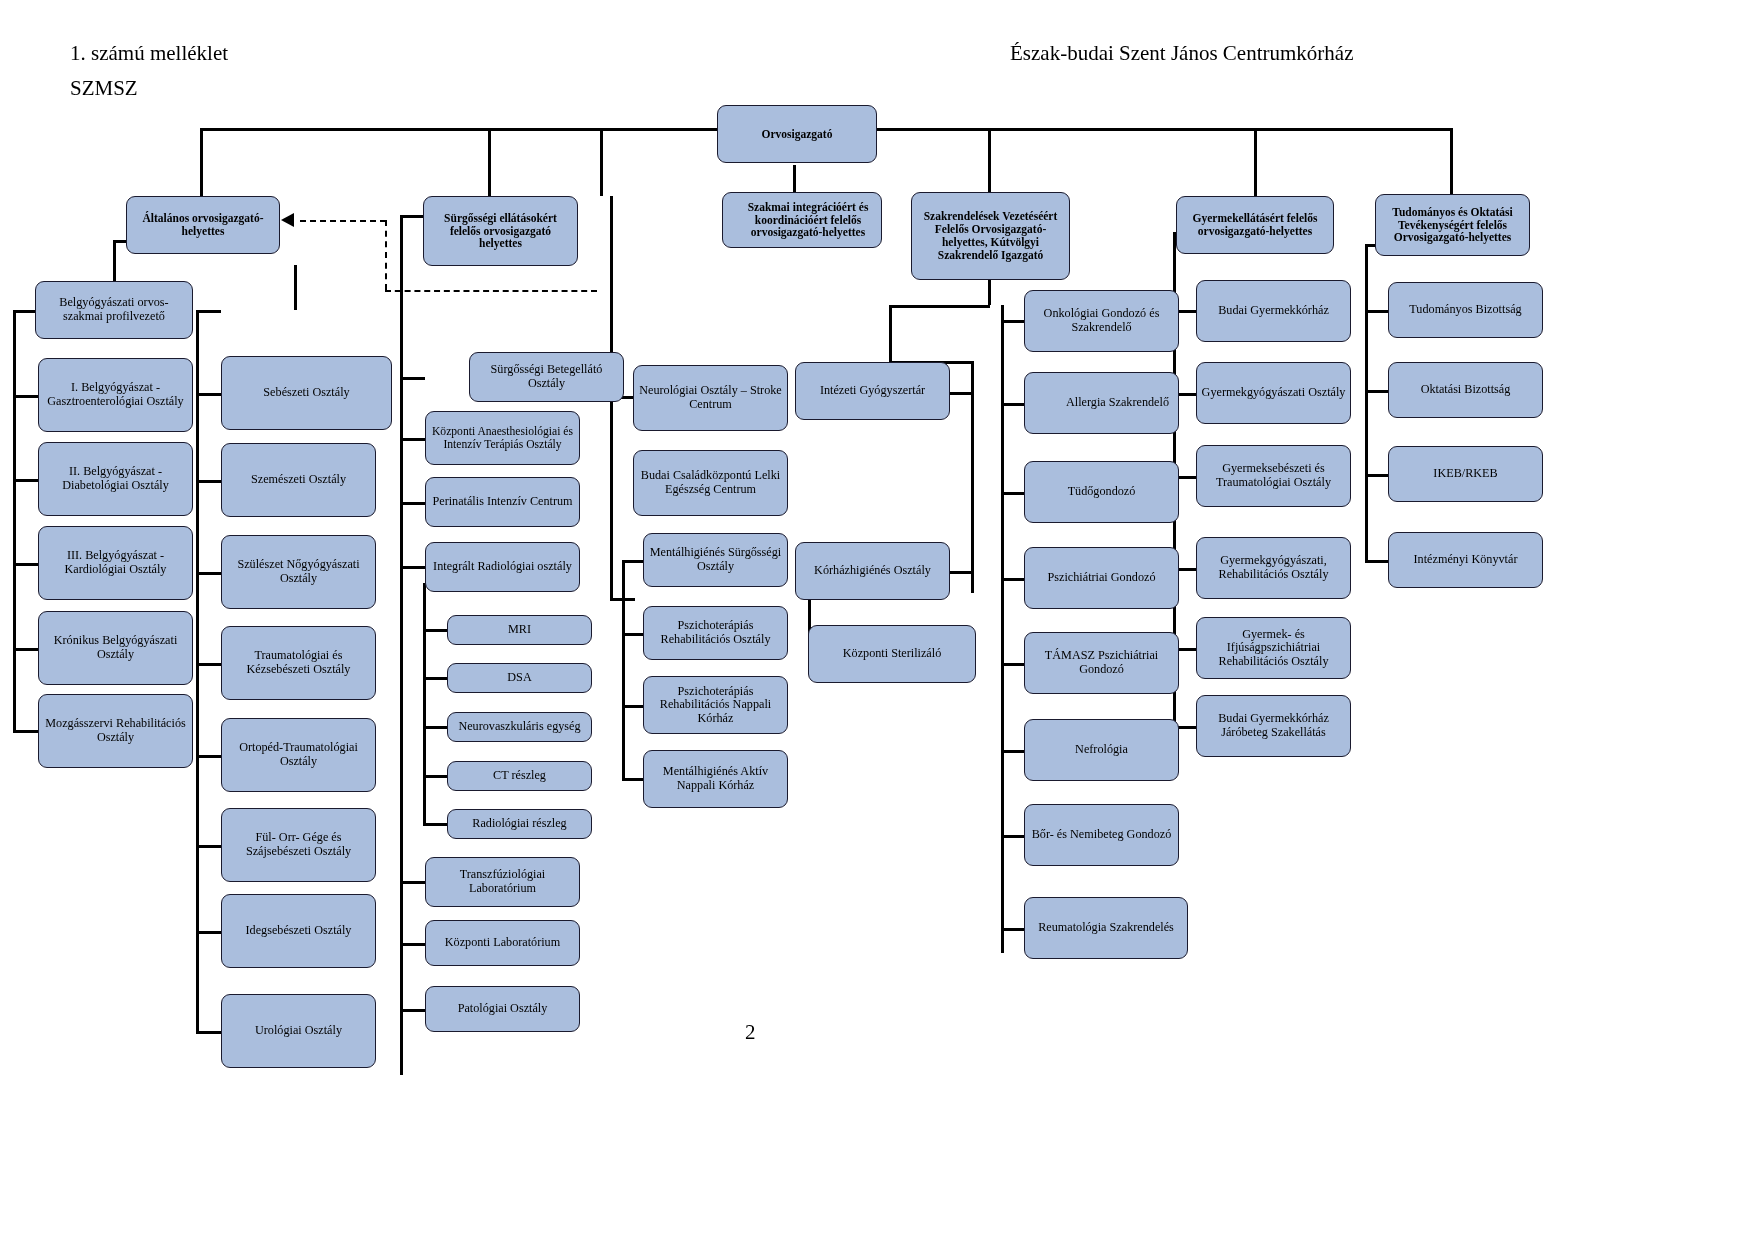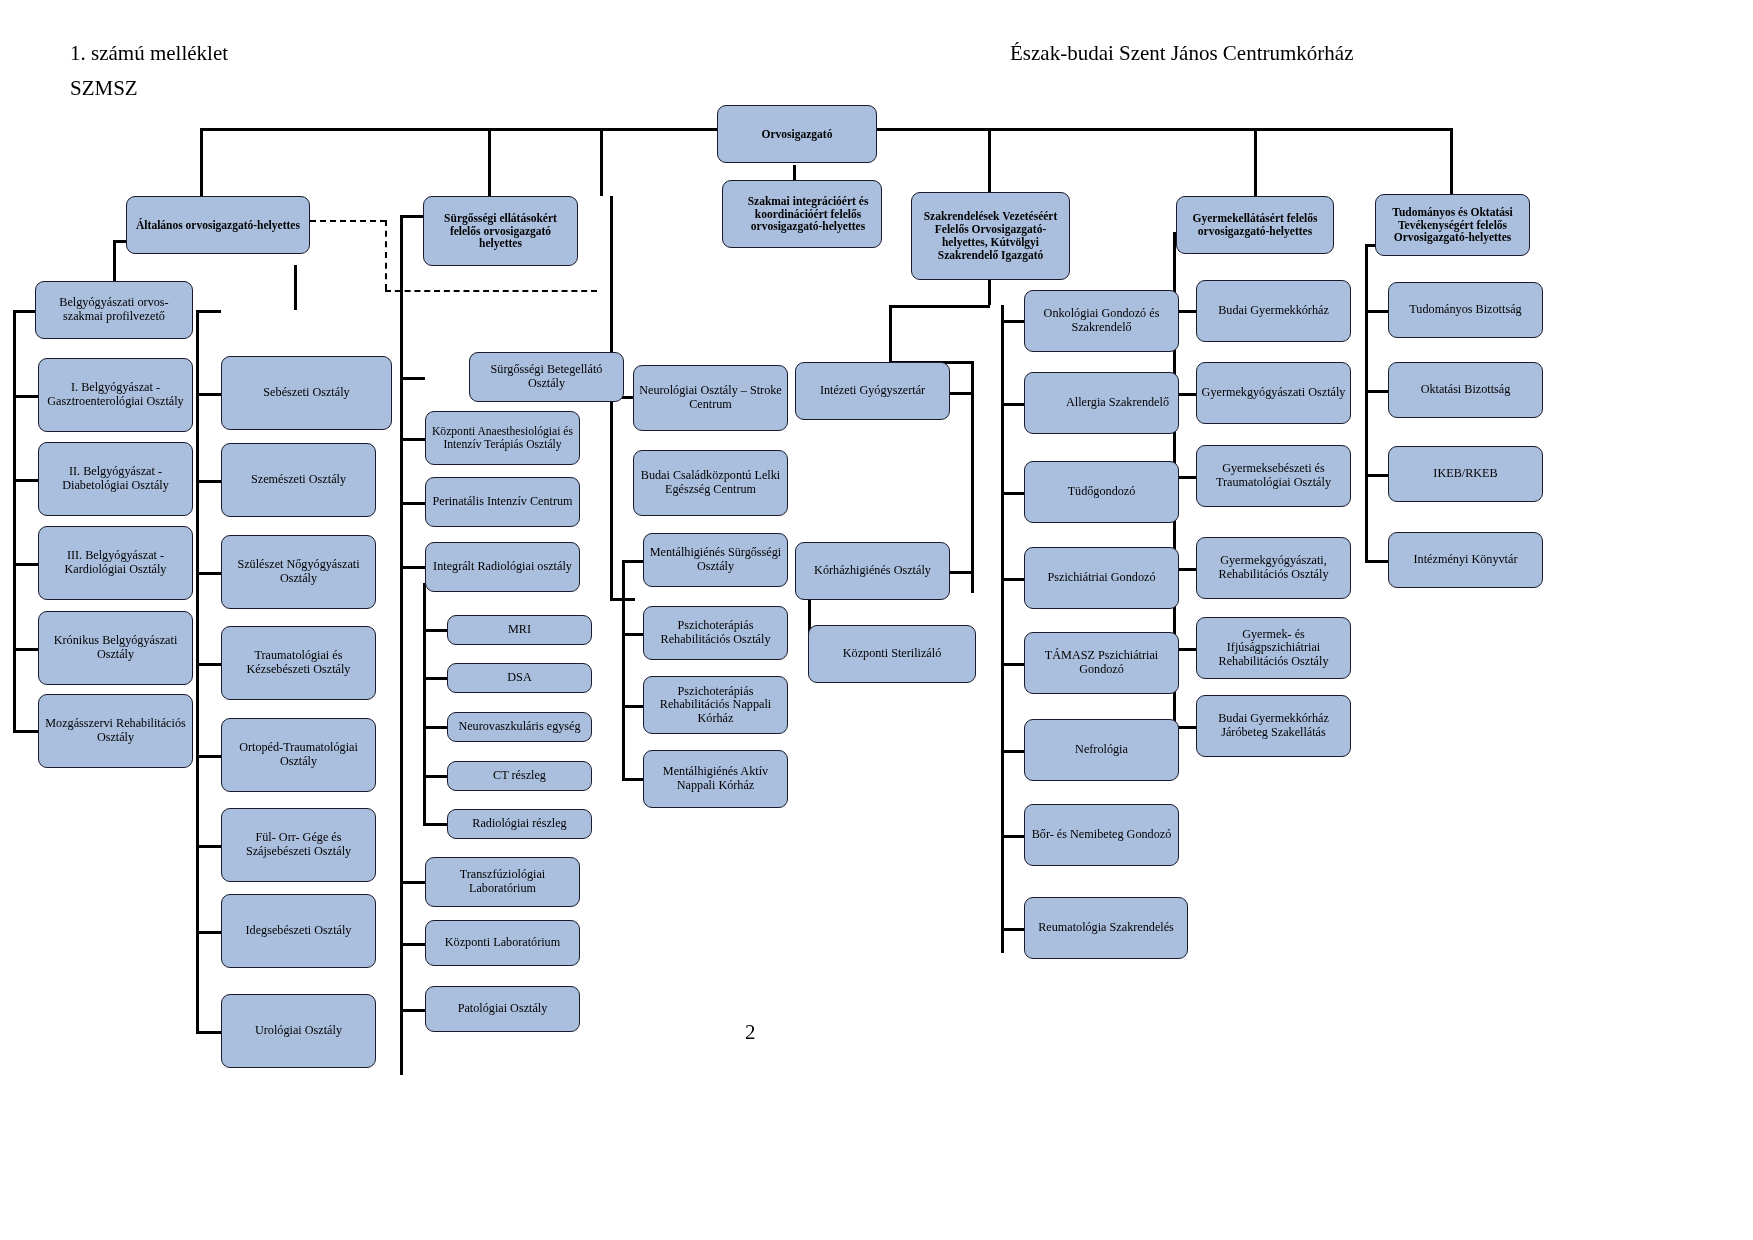--- a/index.html
+++ b/index.html
@@ -147,27 +147,27 @@
 
   <div class="dash-h" style="left:300px;top:220px;width:86px;"></div>
   <div class="dash-v" style="left:385px;top:220px;height:70px;"></div>
   <div class="dash-h" style="left:385px;top:290px;width:212px;"></div>
   <div class="arrow" style="left:281px;top:213px;"></div>
 
   <div class="node lvl1" style="left:717px;top:105px;width:160px;height:58px;">
     <span>Orvosigazgató</span>
   </div>
 
-  <div class="node lvl1" style="left:126px;top:196px;width:184px;height:58px;justify-content:flex-end;">
+  <div class="node lvl1" style="left:126px;top:196px;width:154px;height:58px;justify-content:flex-end;">
     <span>Általános orvosigazgató-helyettes</span>
   </div>
   <div class="node lvl1" style="left:423px;top:196px;width:155px;height:70px;">
     <span>Sürgősségi ellátásokért felelős orvosigazgató helyettes</span>
   </div>
-  <div class="node lvl1" style="left:722px;top:180px;width:160px;height:68px;padding-left:16px;">
+  <div class="node lvl1" style="left:722px;top:192px;width:160px;height:56px;padding-left:16px;">
     <span>Szakmai integrációért és koordinációért felelős orvosigazgató-helyettes</span>
   </div>
   <div class="node lvl1" style="left:911px;top:192px;width:159px;height:88px;">
     <span>Szakrendelések Vezetéséért Felelős Orvosigazgató-helyettes, Kútvölgyi Szakrendelő Igazgató</span>
   </div>
   <div class="node lvl1" style="left:1176px;top:196px;width:158px;height:58px;">
     <span>Gyermekellátásért felelős orvosigazgató-helyettes</span>
   </div>
   <div class="node lvl1" style="left:1375px;top:194px;width:155px;height:62px;">
     <span>Tudományos és Oktatási Tevékenységért felelős Orvosigazgató-helyettes</span>

